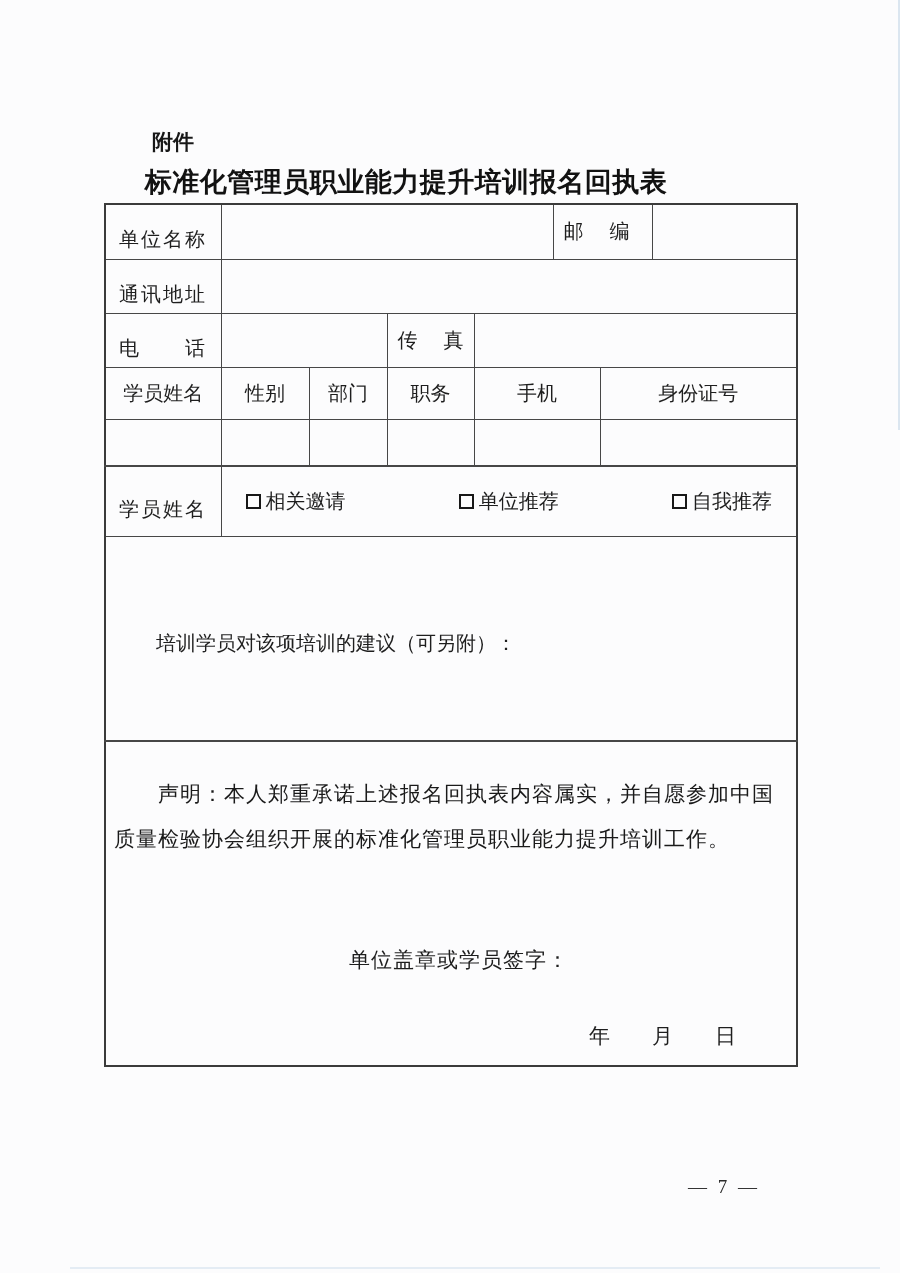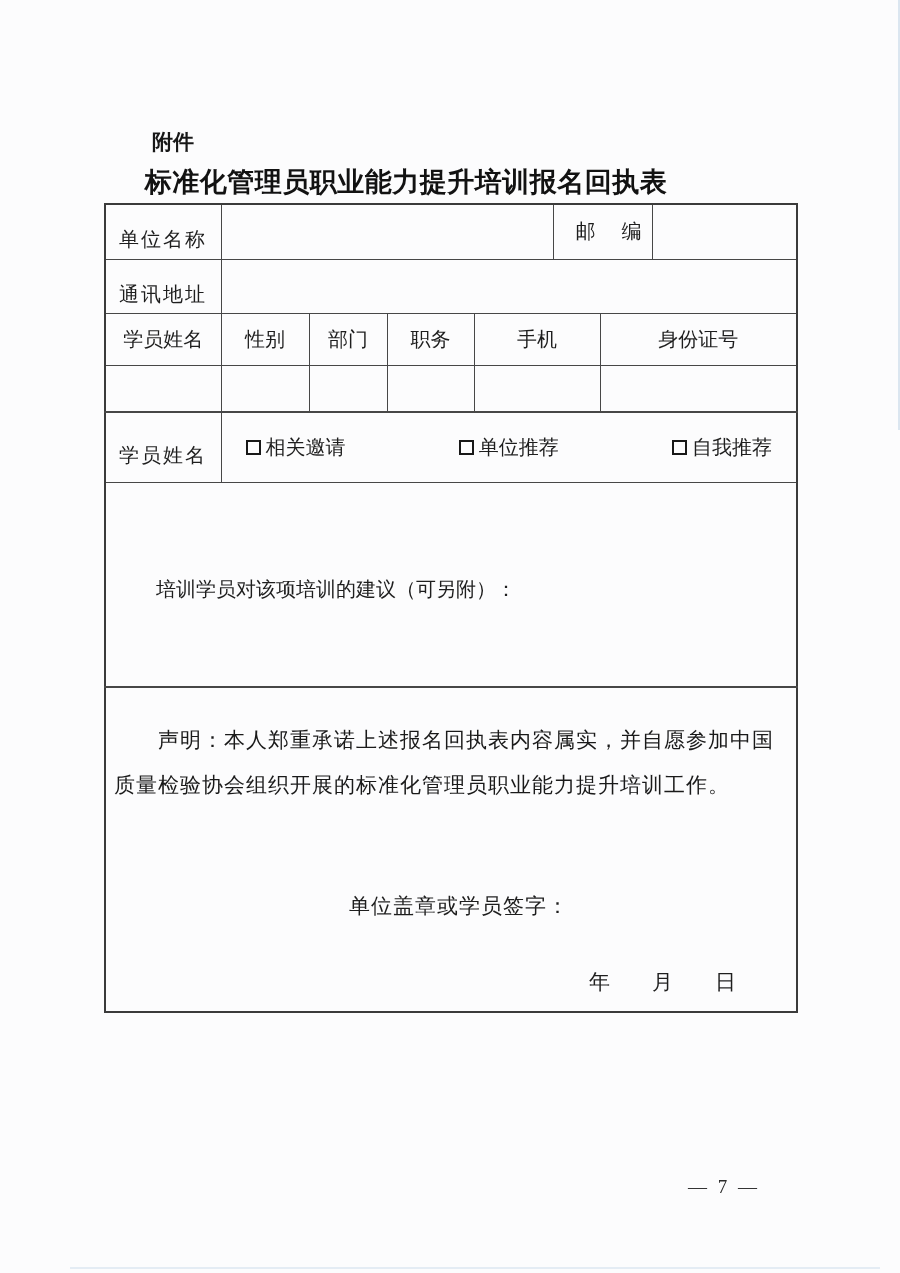--- a/index.html
+++ b/index.html
@@ -47,21 +47,21 @@
     display:inline-block; width:86px;
     text-align:justify; text-align-last:justify;
     white-space:nowrap;
     margin-top:16px;
   }
   .jlabel-sm {
     display:inline-block; width:66px;
     text-align:justify; text-align-last:justify;
     white-space:nowrap;
   }
-  td.small-label { padding-left:22px; }
+  td.small-label { padding-left:10px; }
   td.center { text-align:center; }
 
   .options-cell { padding:0 24px; }
   .options-wrap { display:flex; justify-content:space-between; align-items:center; }
   .opt { display:flex; align-items:center; white-space:nowrap; }
   .checkbox-box {
     display:inline-block; width:15px; height:15px;
     border:2px solid #181818; margin-right:5px; flex:0 0 auto;
     background:transparent;
   }
@@ -123,20 +123,30 @@
     </tr>
 
     <tr style="height:54px">
       <td class="label-cell">
         <span class="jlabel">通讯地址</span>
       </td>
       <td colspan="7"></td>
     </tr>
 
 
+    <tr style="height:54px">
+      <td class="label-cell">
+        <span class="jlabel">电话</span>
+      </td>
+      <td colspan="2"></td>
+      <td class="small-label">
+        <span class="jlabel-sm">传真</span>
+      </td>
+      <td colspan="4"></td>
+    </tr>
 
     <tr style="height:52px">
       <td class="center">学员姓名</td>
       <td class="center">性别</td>
       <td class="center">部门</td>
       <td class="center">职务</td>
       <td colspan="2" class="center">手机</td>
       <td colspan="2" class="center">身份证号</td>
     </tr>
 

